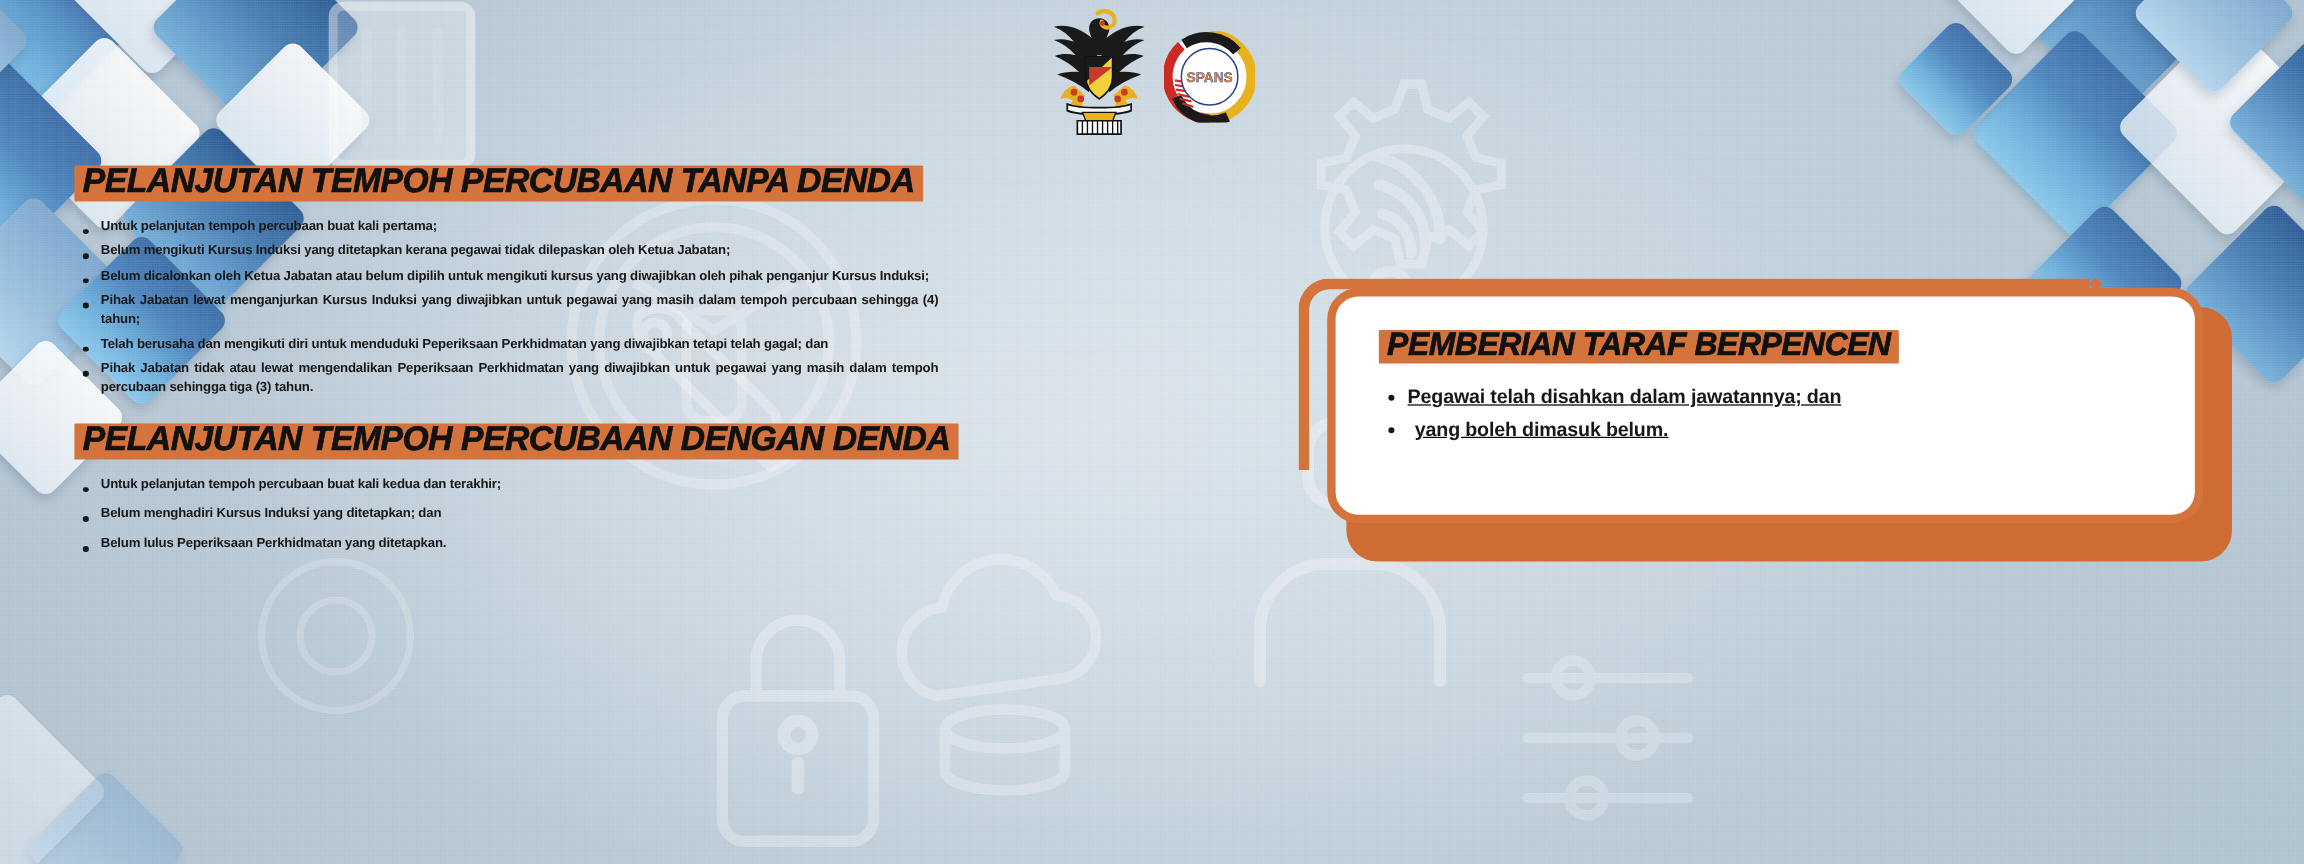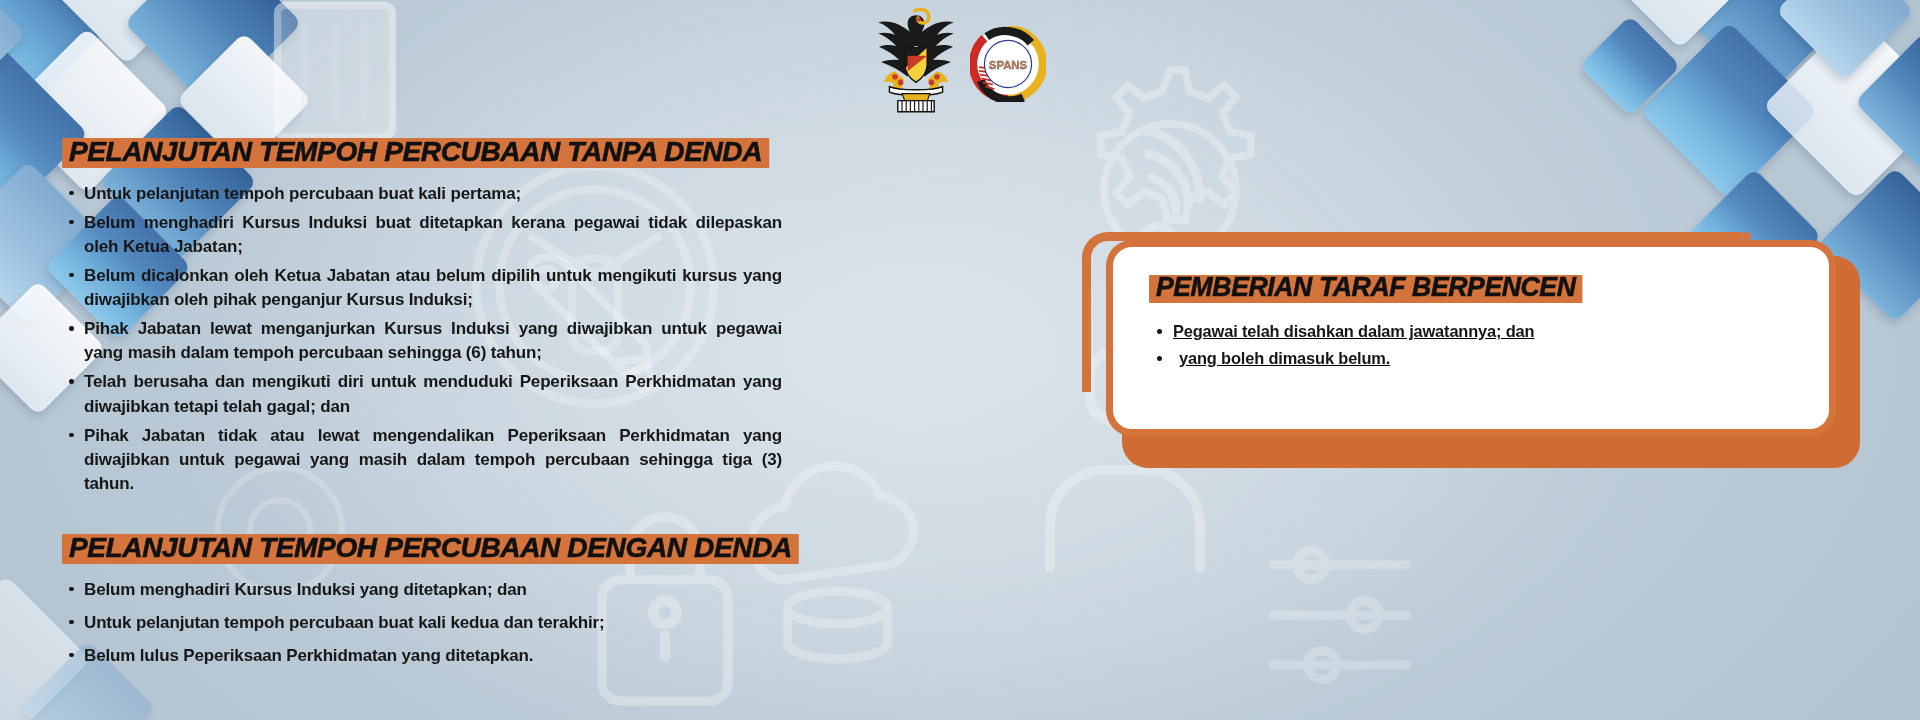--- a/index.html
+++ b/index.html
@@ -116,41 +116,41 @@
 
   ul.blist {
     list-style: none;
     margin: 9px 0 0 0;
     padding: 0;
   }
   ul.blist li {
     position: relative;
     padding-left: 22px;
     margin-bottom: 5px;
-    font-size: 17px;
+    font-size: 11px;
     font-weight: 700;
     line-height: 1.42;
     color: #171717;
     text-align: justify;
     text-justify: inter-word;
     letter-spacing: -.15px;
   }
   ul.blist li::before {
     content: "";
     position: absolute;
     left: 7px;
     top: 9px;
     width: 4.5px;
     height: 4.5px;
     border-radius: 50%;
     background: #171717;
   }
   ul.blist li.nojustify { text-align: left; }
 
-  .gap-block { margin-top: 32px; }
+  .gap-block { margin-top: 16px; }
 
   
   ul.blist.bottom li { margin-bottom: 9px; text-align: left; }
 
   
   .right-wrap {
     position: absolute;
     left: 1082px;
     top: 232px;
     z-index: 12;
@@ -374,34 +374,34 @@
       <path id="arcTop" d="M50 25 a25 25 0 0 1 0 50 a25 25 0 0 1 0 -50" fill="none"></path>
     </svg>
   </div>
 
   <div class="left-col">
 
     <div class="kicker">PELANJUTAN TEMPOH PERCUBAAN TANPA DENDA</div>
 
     <ul class="blist">
       <li class="nojustify">Untuk pelanjutan tempoh percubaan buat kali pertama;</li>
-      <li>Belum menghadiri Kursus Induksi buat ditetapkan kerana pegawai tidak dilepaskan oleh Ketua Jabatan;</li>
+      <li>Belum mengikuti Kursus Induksi yang ditetapkan kerana pegawai tidak dilepaskan oleh Ketua Jabatan;</li>
       <li>Belum dicalonkan oleh Ketua Jabatan atau belum dipilih untuk mengikuti kursus yang diwajibkan oleh pihak penganjur Kursus Induksi;</li>
-      <li>Pihak Jabatan lewat menganjurkan Kursus Induksi yang diwajibkan untuk pegawai yang masih dalam tempoh percubaan sehingga (6) tahun;</li>
+      <li>Pihak Jabatan lewat menganjurkan Kursus Induksi yang diwajibkan untuk pegawai yang masih dalam tempoh percubaan sehingga (4) tahun;</li>
       <li>Telah berusaha dan mengikuti diri untuk menduduki Peperiksaan Perkhidmatan yang diwajibkan tetapi telah gagal; dan</li>
       <li>Pihak Jabatan tidak atau lewat mengendalikan Peperiksaan Perkhidmatan yang diwajibkan untuk pegawai yang masih dalam tempoh percubaan sehingga tiga (3) tahun.</li>
     </ul>
 
     <div class="gap-block">
       <div class="kicker kicker-2">PELANJUTAN TEMPOH PERCUBAAN DENGAN DENDA</div>
     </div>
 
     <ul class="blist bottom">
+      <li>Untuk pelanjutan tempoh percubaan buat kali kedua dan terakhir;</li>
       <li>Belum menghadiri Kursus Induksi yang ditetapkan; dan</li>
-      <li>Untuk pelanjutan tempoh percubaan buat kali kedua dan terakhir;</li>
       <li>Belum lulus Peperiksaan Perkhidmatan yang ditetapkan.</li>
     </ul>
   </div>
 
   <div class="right-wrap">
     <div class="hook"></div>
     <div class="slab"></div>
     <div class="card">
       <div class="kicker">PEMBERIAN TARAF BERPENCEN</div>
       <ul class="blist">

